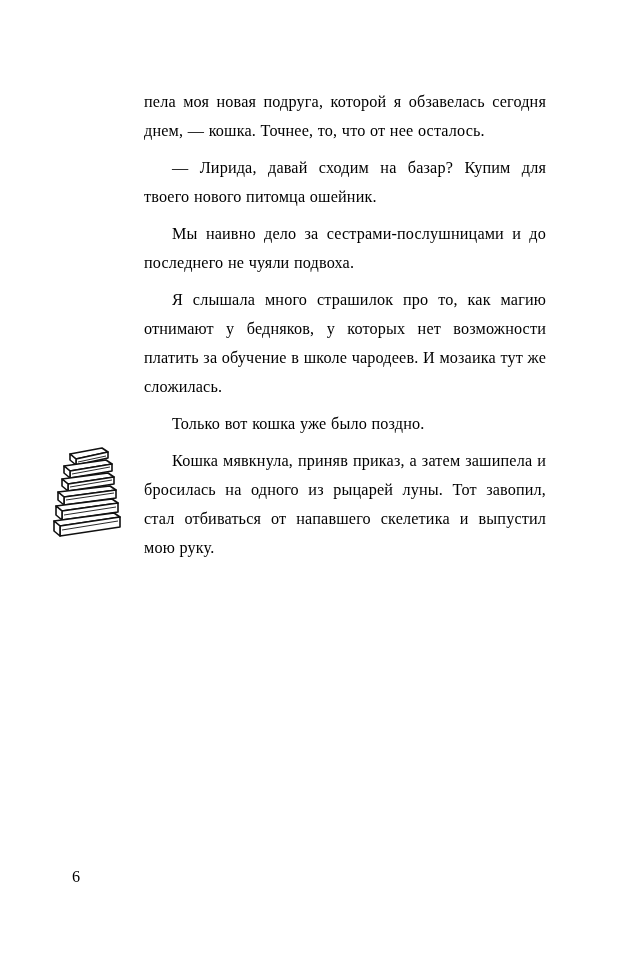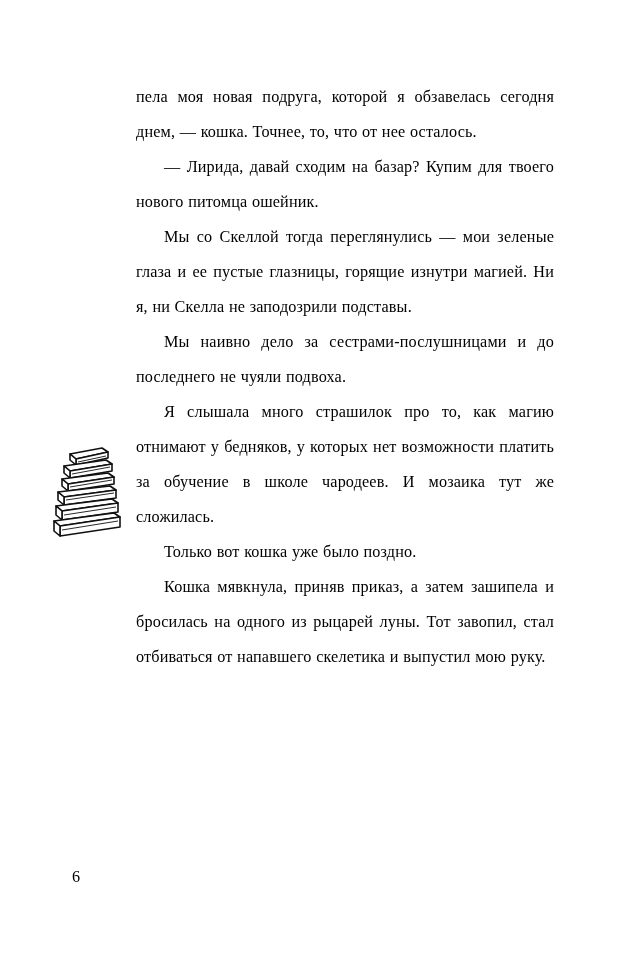--- a/index.html
+++ b/index.html
@@ -23,25 +23,25 @@
     height: 961px;
     background: #ffffff;
   }
   .text-column {
     position: absolute;
     left: 136px;
     top: 80px;
     width: 418px;
   }
   .para {
-    margin: 0;
+    margin: 8px;
     text-indent: 28px;
     text-align: justify;
     font-size: 16.2px;
-    line-height: 35px;
+    line-height: 29px;
     letter-spacing: 0.15px;
     word-spacing: 0.4px;
     hyphens: manual;
   }
   .para.first {
     text-indent: 0;
   }
   .page-number {
     position: absolute;
     left: 72px;
@@ -96,21 +96,20 @@
         <path d="M6 79 L6 89 L12 94 L12 84 Z" fill="#ffffff"></path>
 
         <path d="M30 20 L58 14 M24 32 L62 25 M22 45 L64 38 M18 58 L66 51 M16 73 L68 65 M14 88 L70 79" stroke-width="0.9"></path>
       </g>
     </svg>
   </div>
 
   <div class="text-column">
     <p class="para first">пела моя новая подруга, которой я обзавелась сегодня днем, — кошка. Точнее, то, что от нее осталось.</p>
     <p class="para">— Лирида, давай сходим на базар? Купим для твоего нового питомца ошейник.</p>
-    <p class="para">Мы со Скеллой тогда переглянулись — мои зеленые глаза и ее пустые глазницы, горящие изнутри магией. Ни я, ни Скелла не заподозрили подставы.</p>
     <p class="para">Мы наивно дело за сестрами-послушницами и до последнего не чуяли подвоха.</p>
     <p class="para">Я слышала много страшилок про то, как магию отнимают у бедняков, у которых нет возможности платить за обучение в школе чародеев. И мозаика тут же сложилась.</p>
     <p class="para">Только вот кошка уже было поздно.</p>
     <p class="para">Кошка мявкнула, приняв приказ, а затем зашипела и бросилась на одного из рыцарей луны. Тот завопил, стал отбиваться от напавшего скелетика и выпустил мою руку.</p>
 
   </div>
 
   <div class="page-number">6</div>
 </div>
 

